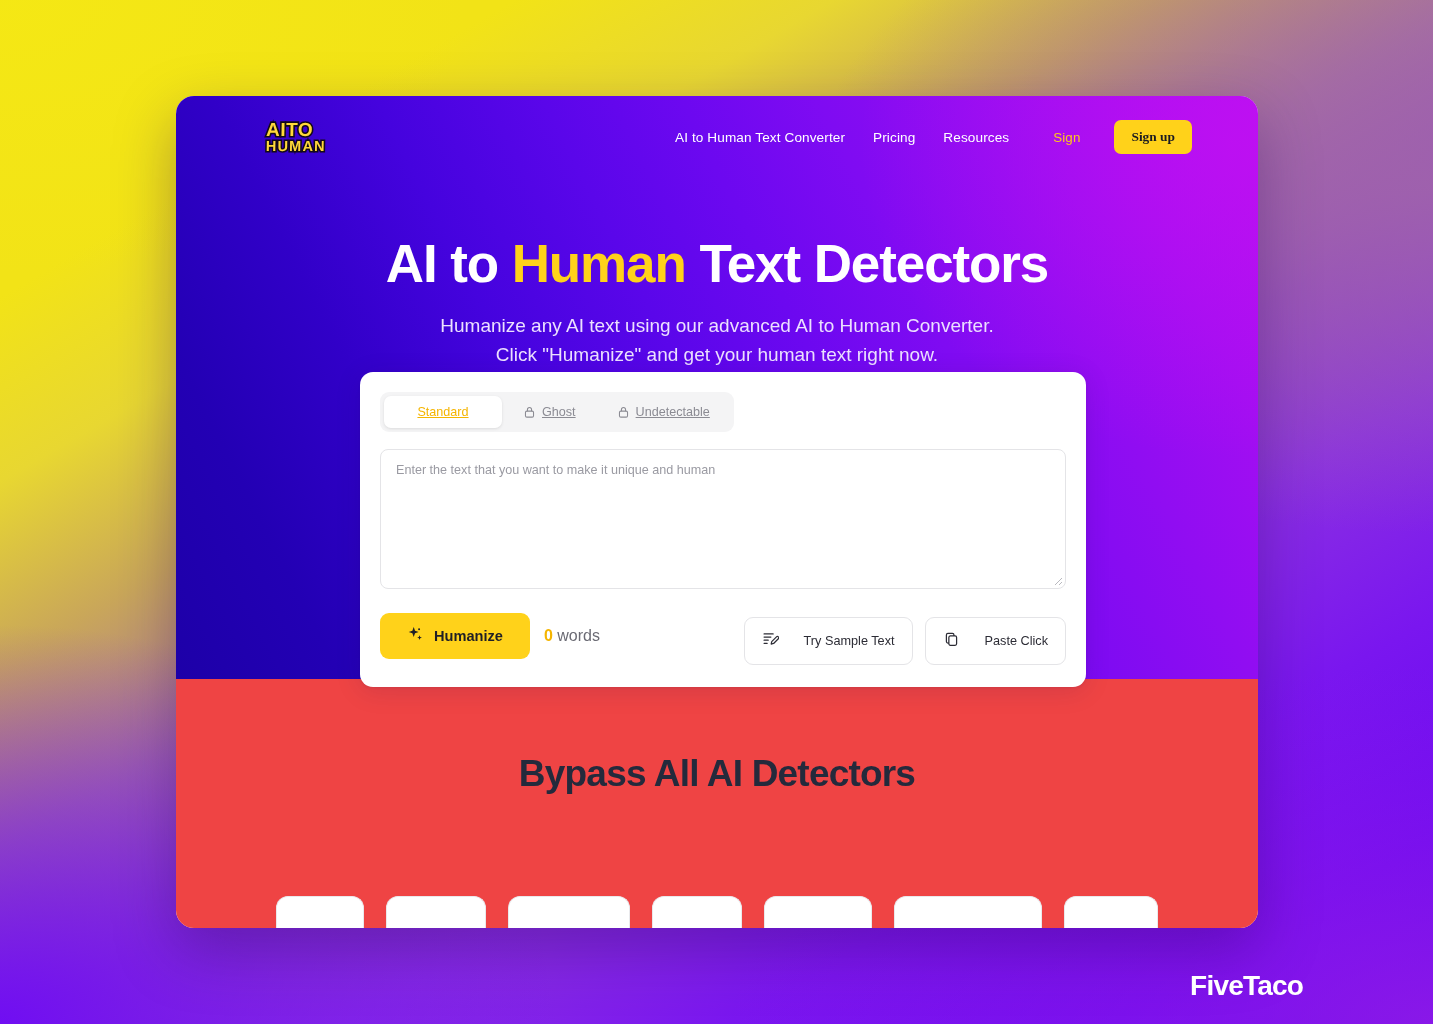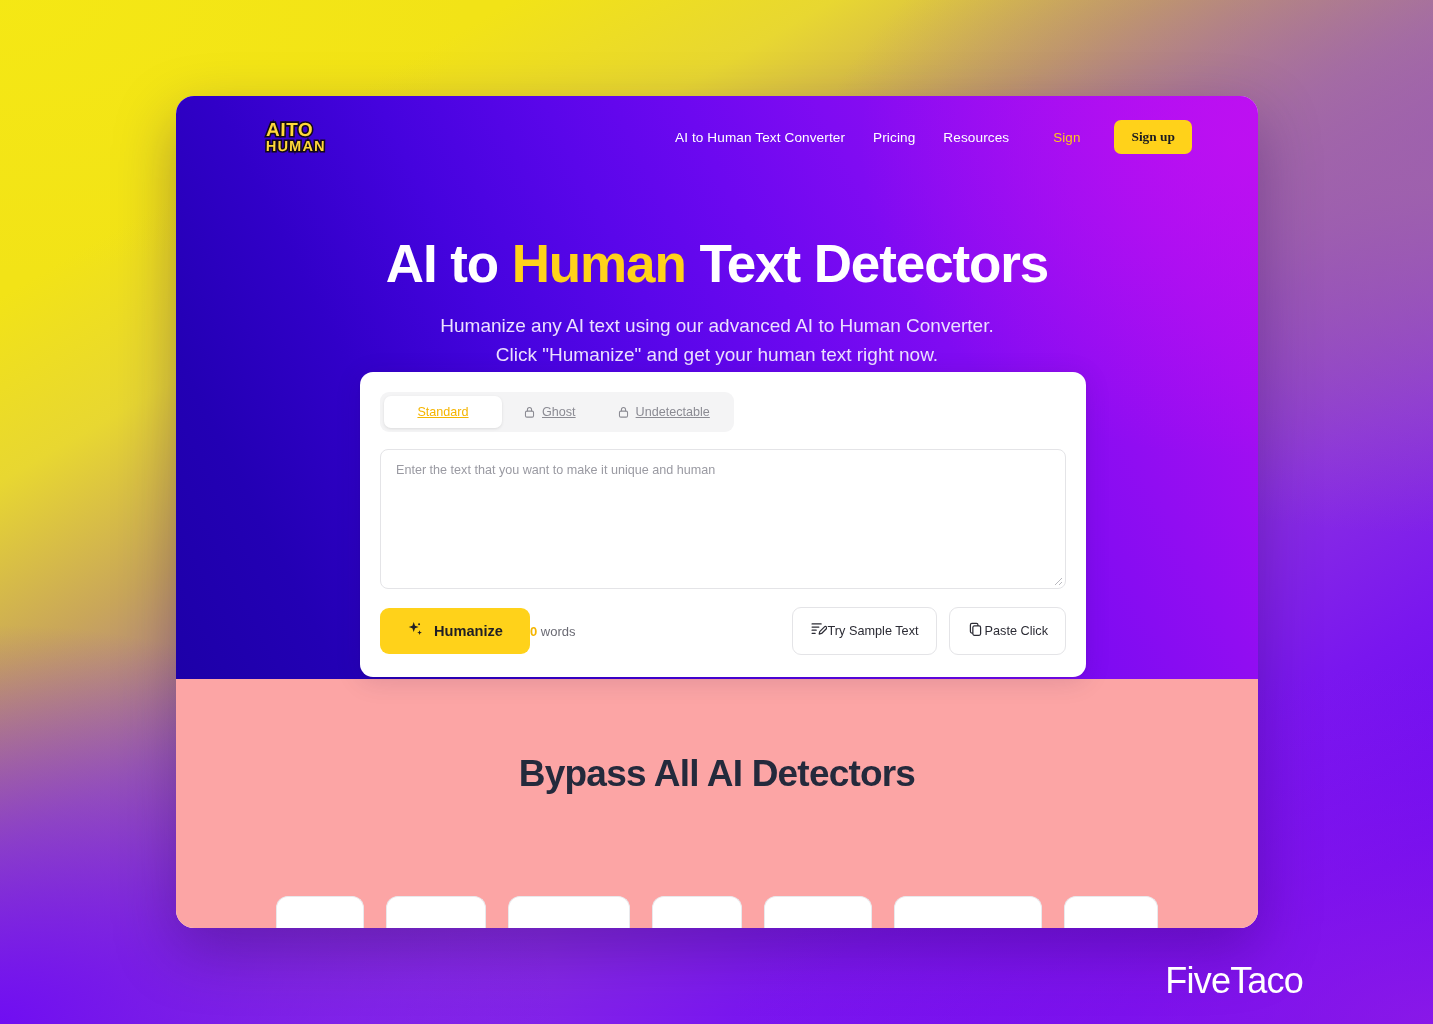--- a/index.html
+++ b/index.html
@@ -228,59 +228,60 @@
     height: 13px;
     pointer-events: none;
   }
 
   .actions {
     margin-top: 18px;
     display: flex;
     align-items: center;
     justify-content: space-between;
   }
-  .actions-left { display: flex; align-items: center; }
+  .actions-left { display: flex; align-items: center; gap: 14px; }
   .btn-humanize {
     display: flex;
     align-items: center;
     gap: 10px;
     background: #ffd21a;
     border: 0;
     font-family: inherit;
     color: #1f1f26;
     font-size: 14.6px;
     font-weight: 700;
     padding: 13px 27px;
     border-radius: 9px;
     cursor: pointer;
   }
-  .wordcount { font-size: 13px; color: #6b6b74; }
+  .wordcount { font-size: 16px; color: #6b6b74; }
   .wordcount b { color: #f5b500; font-weight: 600; }
 
   .actions-right { display: flex; gap: 12px; }
   .btn-ghost {
     display: flex;
     align-items: center;
-    gap: 1px;
+    gap: 25px;
     background: #ffffff;
     border: 1px solid #e4e4e7;
     border-radius: 9px;
     font-family: inherit;
     font-size: 12.7px;
     color: #2c2c35;
     padding: 13px 17px;
     cursor: pointer;
     white-space: nowrap;
+    margin-top: 10px;
   }
 
   
   .lower {
     position: relative;
     height: 249px;
-    background: #fca5a5;
+    background: #ef4444;
     text-align: center;
   }
   .h2 {
     padding-top: 74px;
     font-size: 37px;
     font-weight: 700;
     color: #242a3c;
     letter-spacing: -.8px;
   }
   .detector-row {
@@ -300,22 +301,22 @@
     border-radius: 12px 12px 0 0;
     background: #fff;
   }
 
   
   .watermark {
     position: absolute;
     right: 130px;
     bottom: 22px;
     color: #ffffff;
-    font-size: 36px;
-    font-weight: 400;
+    font-size: 28px;
+    font-weight: 700;
     letter-spacing: -.8px;
   }
 </style>
 </head>
 <body>
 
 <div class="bg"></div>
 <div class="bg-tint"></div>
 
 <div class="window">

